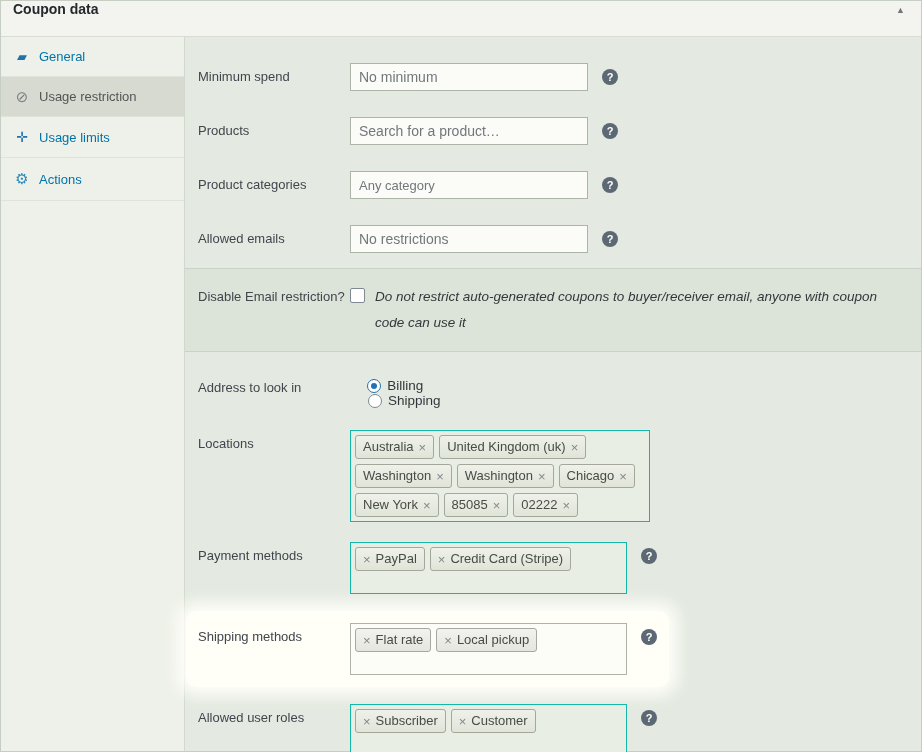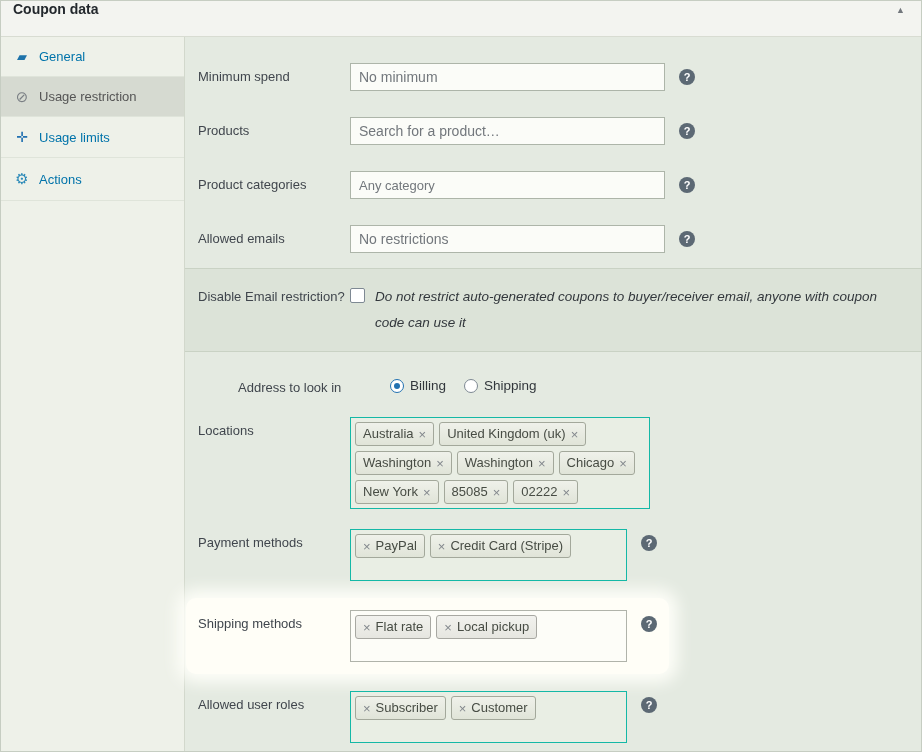--- a/index.html
+++ b/index.html
@@ -46,21 +46,21 @@
   .tab-icon.icon-actions { color:#2c8ab8; font-size:15px; }
 
   
   .content { flex:1; padding:13px 16px 0 13px; min-width:0; }
 
   .form-row { display:flex; align-items:flex-start; padding:13px 0; }
   .row-label {
     flex:0 0 152px; padding-top:6px; color:#40464d; font-size:13px;
   }
   .text-input {
-    width:315px; height:28px;
+    width:238px; height:28px;
     border:1px solid #adb5a9; background:#fbfcf8;
     padding:0 8px; font-size:14px; color:#555;
     font-family:inherit; outline:none;
   }
   .text-input::placeholder { color:#72777c; opacity:1; }
   .text-input.small::placeholder { font-size:13px; }
 
   .help-tip {
     flex:0 0 auto;
     width:16px; height:16px; margin:6px 0 0 14px;
@@ -81,22 +81,22 @@
   .checkbox {
     flex:0 0 15px; width:15px; height:15px; margin:5px 10px 0 0;
     border:1px solid #7e8993; border-radius:2px; background:#fff; cursor:pointer;
   }
   .checkbox-desc {
     font-style:italic; font-size:13.5px; color:#32373c;
     width:520px; line-height:1.9; padding-top:1px;
   }
 
   
-  .row-address { padding:10px 0 12px;margin-left:40px; }
-  .radio-group { display:flex; align-items:center; padding-top:4px; }
+  .row-address { padding:10px 0 12px; }
+  .radio-group { display:flex; align-items:center; padding-top:4px;flex-direction:column; }
   .radio-option { display:inline-flex; align-items:center; gap:6px; cursor:pointer; color:#32373c; font-size:13.5px; }
   .radio-option + .radio-option { margin-left:18px; }
   .radio {
     width:14px; height:14px; border-radius:50%;
     border:1px solid #7e8993; background:#fff; position:relative; display:inline-block;
   }
   .radio.selected { border-color:#2271b1; }
   .radio.selected::after {
     content:""; position:absolute; left:3px; top:3px; right:3px; bottom:3px;
     border-radius:50%; background:#2271b1;

